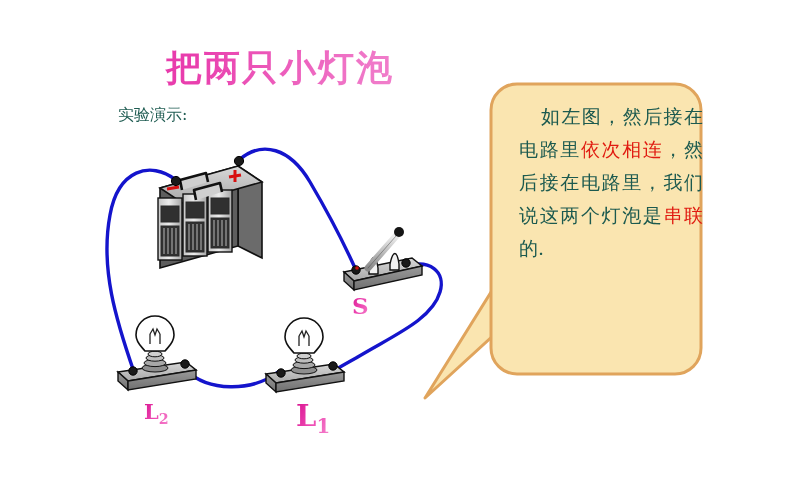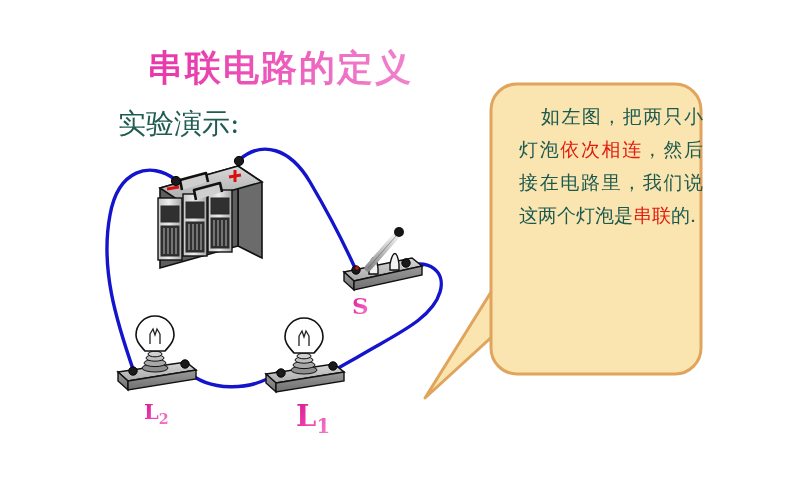--- a/index.html
+++ b/index.html
@@ -37,21 +37,21 @@
     white-space: nowrap;
     z-index: 6;
   }
 
   
   #demo-label {
     position: absolute;
     left: 118px;
     top: 105px;
     font-family: "DejaVu Serif", "Liberation Serif", serif;
-    font-size: 28px;
+    font-size: 16px;
     color: #1F5C52;
     white-space: nowrap;
     z-index: 5;
   }
 
   
   #bubble-wrap {
     position: absolute;
     left: 415px;
     top: 80px;
@@ -248,33 +248,33 @@
       <path d="M304,318 C315,318 323,327 323,337 C323,345 317,349 314,353 L294,353 C291,349 285,345 285,337 C285,327 293,318 304,318 Z" fill="#FFFFFF" stroke="#111" stroke-width="1.6"></path>
       <g stroke="#222" stroke-width="1.3" fill="none">
         <path d="M299,346 L299,336 M309,346 L309,336"></path>
         <path d="M299,336 L302,331 L304,337 L306,331 L309,336"></path>
       </g>
       <circle cx="281" cy="373" r="4.2" fill="#1A1A1A" stroke="#000" stroke-width="1"></circle>
       <circle cx="333" cy="366" r="4.2" fill="#1A1A1A" stroke="#000" stroke-width="1"></circle>
     </g>
   </svg>
 
-  <div id="title">串联电路的定义</div>
+  <div id="title">把两只小灯泡</div>
 
   <div id="demo-label">实验演示:</div>
 
   <div id="bubble-wrap">
     <svg id="bubble-svg" viewBox="0 0 290 320">
 
       <path d="M96,180 L10,318 L104,232 Z" fill="#FAE5B0" stroke="#E0A45C" stroke-width="3" stroke-linejoin="round"></path>
 
       <rect x="76" y="4" width="210" height="290" rx="26" ry="26" fill="#FAE5B0" stroke="#E0A45C" stroke-width="3"></rect>
 
       <rect x="79" y="178" width="6" height="58" fill="#FAE5B0"></rect>
     </svg>
-    <div id="bubble-text"><span>如左图，把两只小灯泡</span><span class="hl">依次相连</span><span>，然后接在电路里，我们说这两个灯泡是</span><span class="hl">串联</span><span>的.</span></div>
+    <div id="bubble-text"><span>如左图，然后接在电路里</span><span class="hl">依次相连</span><span>，然后接在电路里，我们说这两个灯泡是</span><span class="hl">串联</span><span>的.</span></div>
   </div>
 
   <div class="comp-label" id="label-s">S</div>
   <div class="comp-label" id="label-l2"><span>L</span><sub>2</sub></div>
   <div class="comp-label" id="label-l1"><span>L</span><sub>1</sub></div>
 
 </div>
 
 </body></html>

